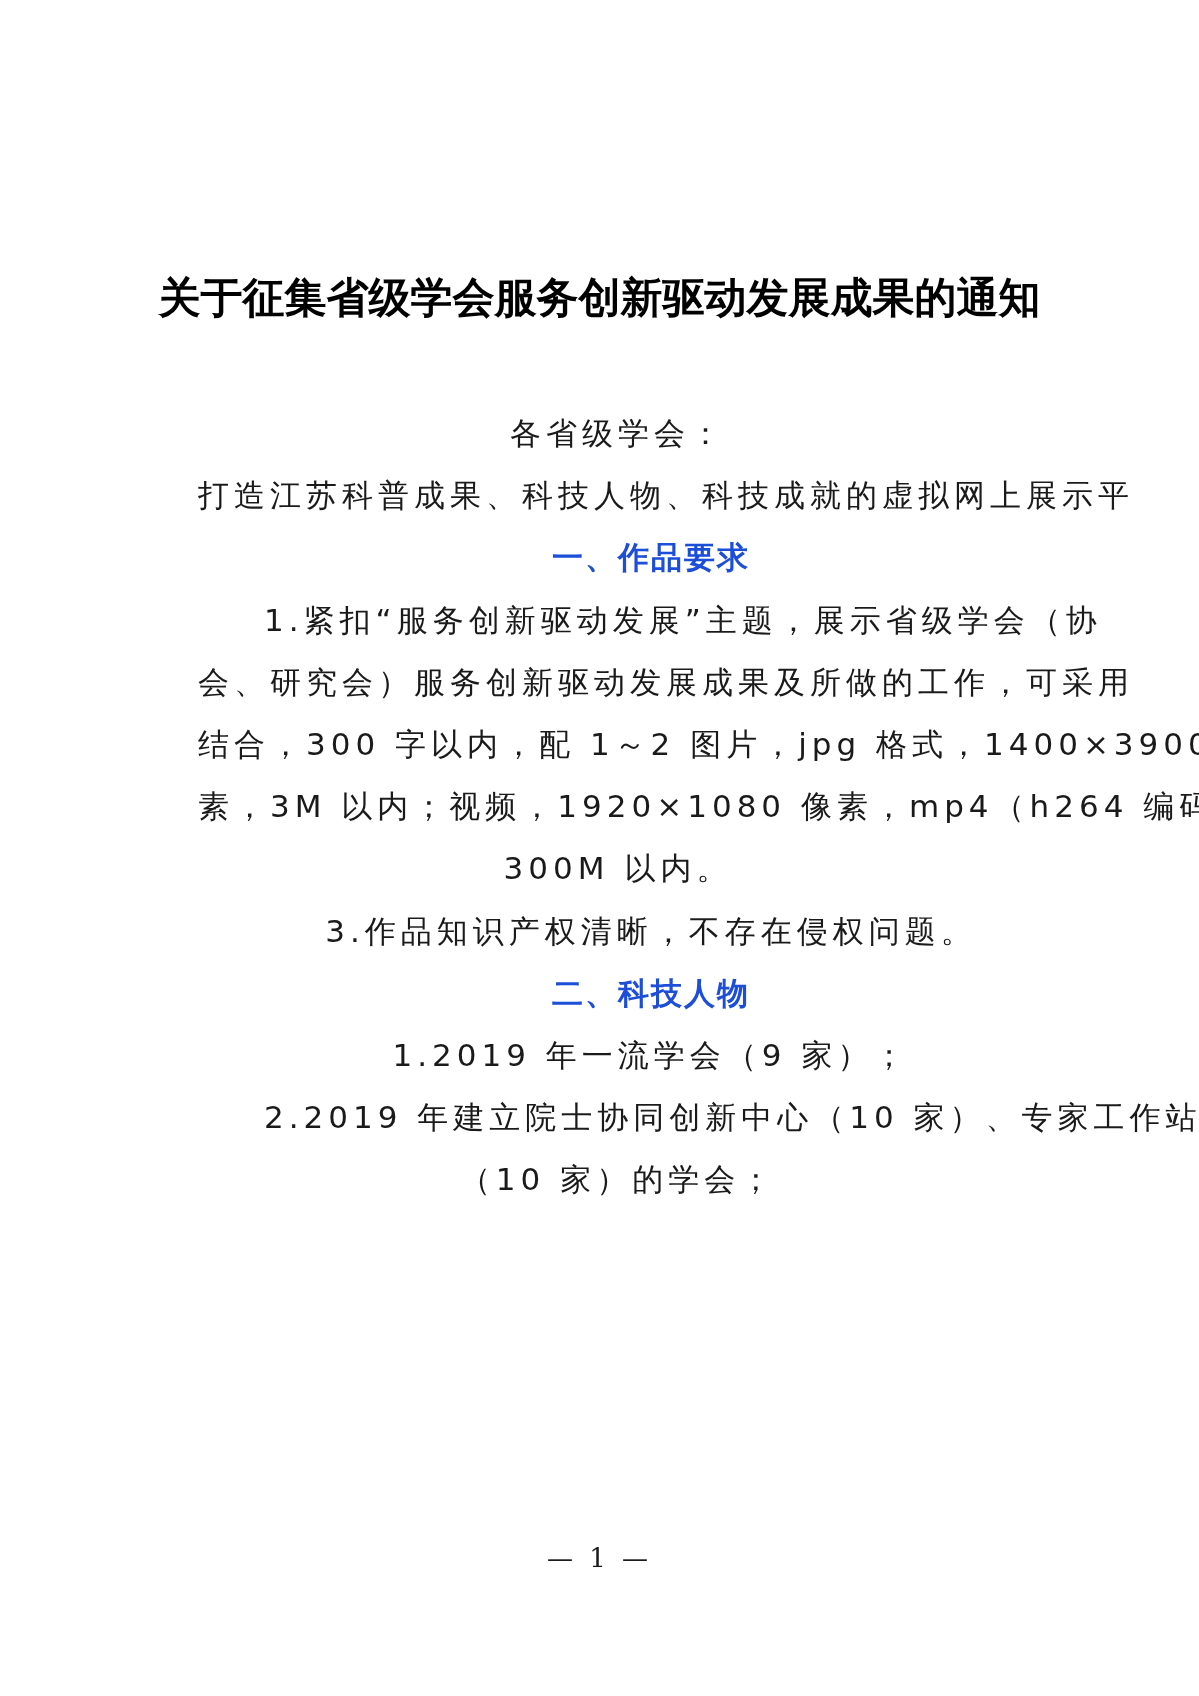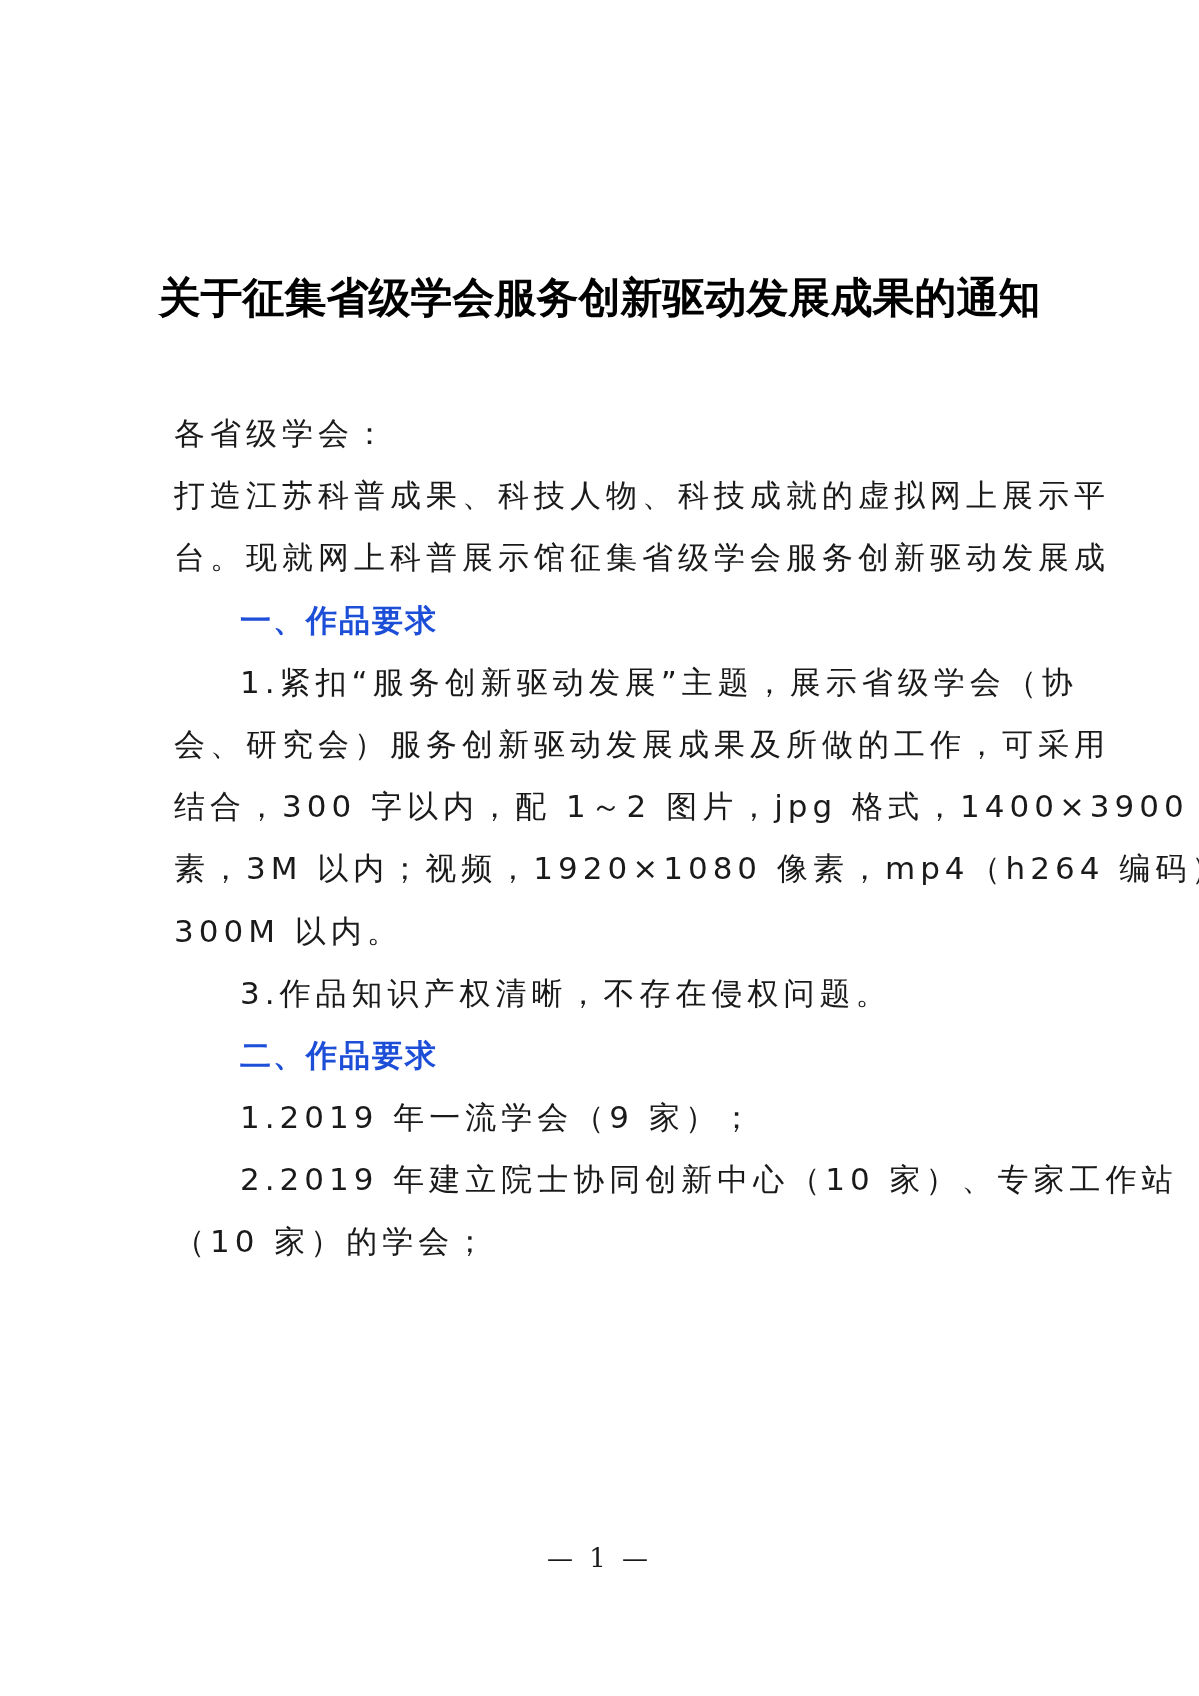--- a/index.html
+++ b/index.html
@@ -31,23 +31,24 @@
       text-align: center;
       font-size: 42px;
       font-weight: bold;
       letter-spacing: 0px;
       line-height: 56px;
       color: #000000;
       font-family: "DejaVu Serif", "Liberation Serif", serif;
     }
     .body {
       position: absolute;
-      left: 174px;
+      left: 198px;
       top: 402px;
       width: 840px;
+      text-align: center;
     }
     .line {
       height: 62.2px;
       line-height: 62.2px;
       font-size: 31px;
       white-space: nowrap;
       letter-spacing: 5px;
       color: #1a1a1a;
       font-family: "DejaVu Sans", "Liberation Sans", sans-serif;
       font-weight: normal;
@@ -80,41 +81,40 @@
 <div class="page">
 
   <div class="title">关于征集省级学会服务创新驱动发展成果的通知</div>
 
   <div class="body">
 
     <div class="line">各省级学会：</div>
 
     <div>
       <div class="line">打造江苏科普成果、科技人物、科技成就的虚拟网上展示平</div>
-      <div class="line">台。现就网上科普展示馆征集省级学会服务创新驱动发展成</div>
     </div>
 
     <div>
       <div class="line indent heading">一、作品要求</div>
 
       <div>
         <div class="line indent">1.紧扣“服务创新驱动发展”主题，展示省级学会（协</div>
         <div class="line">会、研究会）服务创新驱动发展成果及所做的工作，可采用</div>
         <div class="line">结合，300 字以内，配 1～2 图片，jpg 格式，1400×3900 像</div>
         <div class="line">素，3M 以内；视频，1920×1080 像素，mp4（h264 编码），</div>
         <div class="line">300M 以内。</div>
       </div>
 
       <div>
         <div class="line indent">3.作品知识产权清晰，不存在侵权问题。</div>
       </div>
     </div>
 
     <div>
-      <div class="line indent heading">二、作品要求</div>
+      <div class="line indent heading">二、科技人物</div>
 
       <div>
         <div class="line indent">1.2019 年一流学会（9 家）；</div>
       </div>
 
       <div>
         <div class="line indent">2.2019 年建立院士协同创新中心（10 家）、专家工作站</div>
         <div class="line">（10 家）的学会；</div>
       </div>
 

